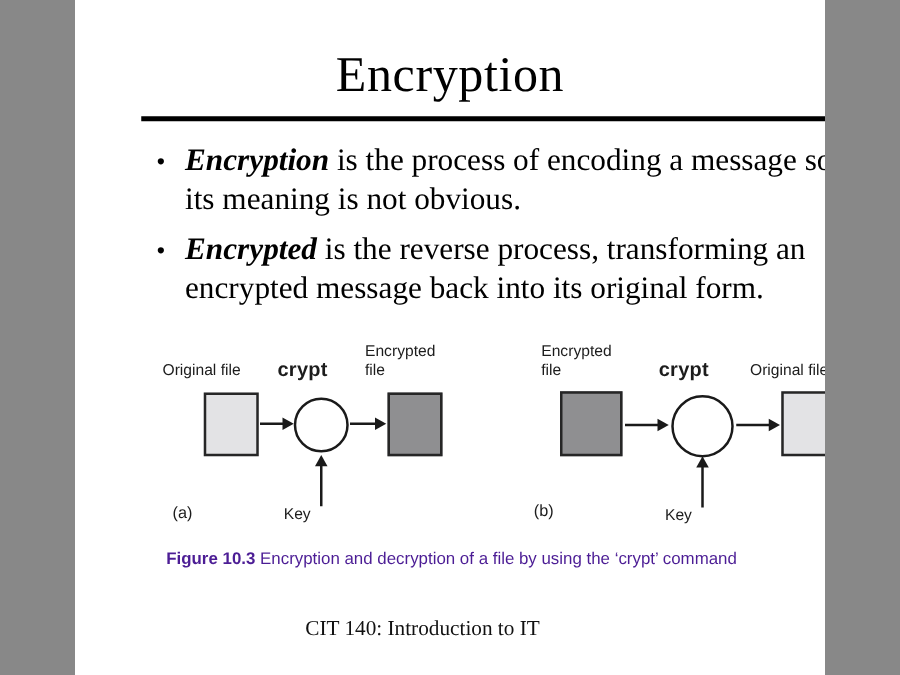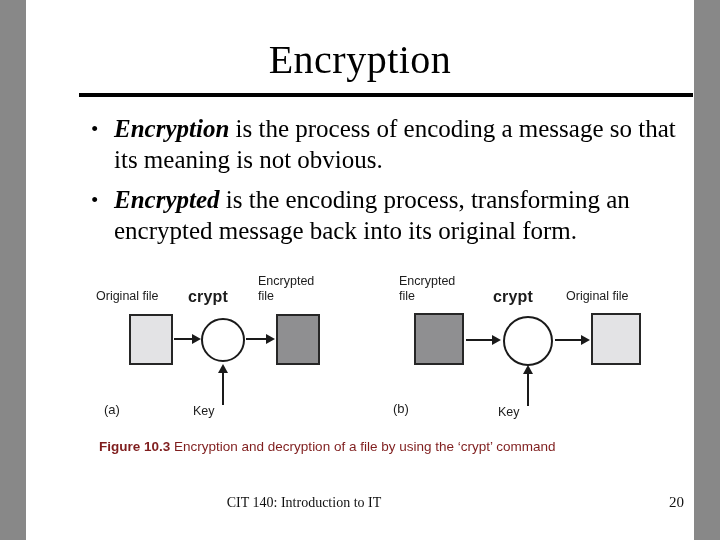--- a/index.html
+++ b/index.html
@@ -1,18 +1,18 @@
 <!DOCTYPE html>
 <html style="--background: #ffffff; --text: #000000; --divider: #000000; --light-file-fill: #e3e3e5; --dark-file-fill: #8f8f91; --figure-line: #1a1a1a;"><head>
 <meta charset="utf-8">
 <style>
   html,body{margin:0;padding:0;background:#888;}
   #slide{
     position:relative;
-    width:668px;height:540px;
+    width:600px;height:540px;
     margin:0 auto;
     background:var(--background,#ffffff);
     overflow:hidden;
     font-family:"Liberation Serif",serif;
     color:var(--text,#000000);
   }
   
   .title{
     position:absolute;left:0;right:0;top:38px;
     text-align:center;
@@ -58,47 +58,47 @@
     border-left:9px solid var(--figure-line,#1a1a1a);
   }
   .head-u{
     position:absolute;width:0;height:0;
     border-left:5px solid transparent;border-right:5px solid transparent;
     border-bottom:9px solid var(--figure-line,#1a1a1a);
   }
   .fcaption{
     position:absolute;left:73px;top:439px;
     font-family:"Liberation Sans",sans-serif;
-    font-size:13.5px;line-height:16px;color:#7f1d1d;
+    font-size:13.5px;line-height:16px;color:#4c1d95;
   }
   .cap-label{font-weight:700;}
   
   .footer-course{
     position:absolute;left:178px;top:494px;width:200px;
-    text-align:center;font-size:14px;line-height:18px;color:#111;
+    text-align:center;font-size:17px;line-height:18px;color:#111;
   }
   .page-num{
     position:absolute;left:643px;top:493px;
     font-size:15px;line-height:18px;color:#111;
   }
 </style>
 </head>
 <body>
 
 <div id="slide">
 
   <div class="title">Encryption</div>
   <div class="divider"></div>
 
   <div class="bullets">
     <div class="bullet-item">
       <span class="bullet-marker">•</span><span class="bullet-lead">Encryption</span><span> is the process of encoding a message so that its meaning is not obvious.</span>
     </div>
     <div class="bullet-item">
-      <span class="bullet-marker">•</span><span class="bullet-lead">Encrypted</span><span> is the encoding process, transforming an encrypted message back into its original form.</span>
+      <span class="bullet-marker">•</span><span class="bullet-lead">Encrypted</span><span> is the reverse process, transforming an encrypted message back into its original form.</span>
     </div>
   </div>
 
   <div class="figure">
 
     <div class="flabel" style="left:70px;top:289px;width:110px;">Original file</div>
     <div class="fbox file-light" style="left:103px;top:314px;width:44px;height:51px;"></div>
 
     <div class="shaft-h" style="left:148px;top:338px;width:20px;"></div>
     <div class="head-r" style="left:166px;top:334px;"></div>

